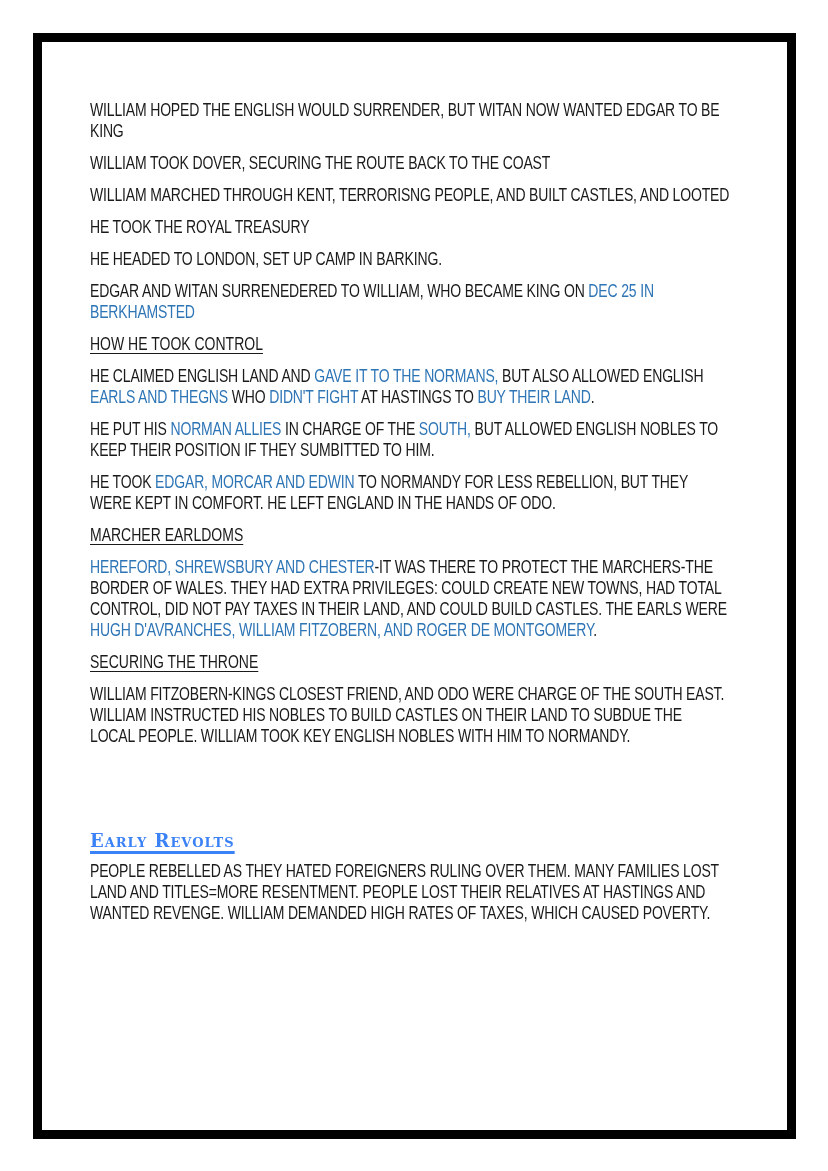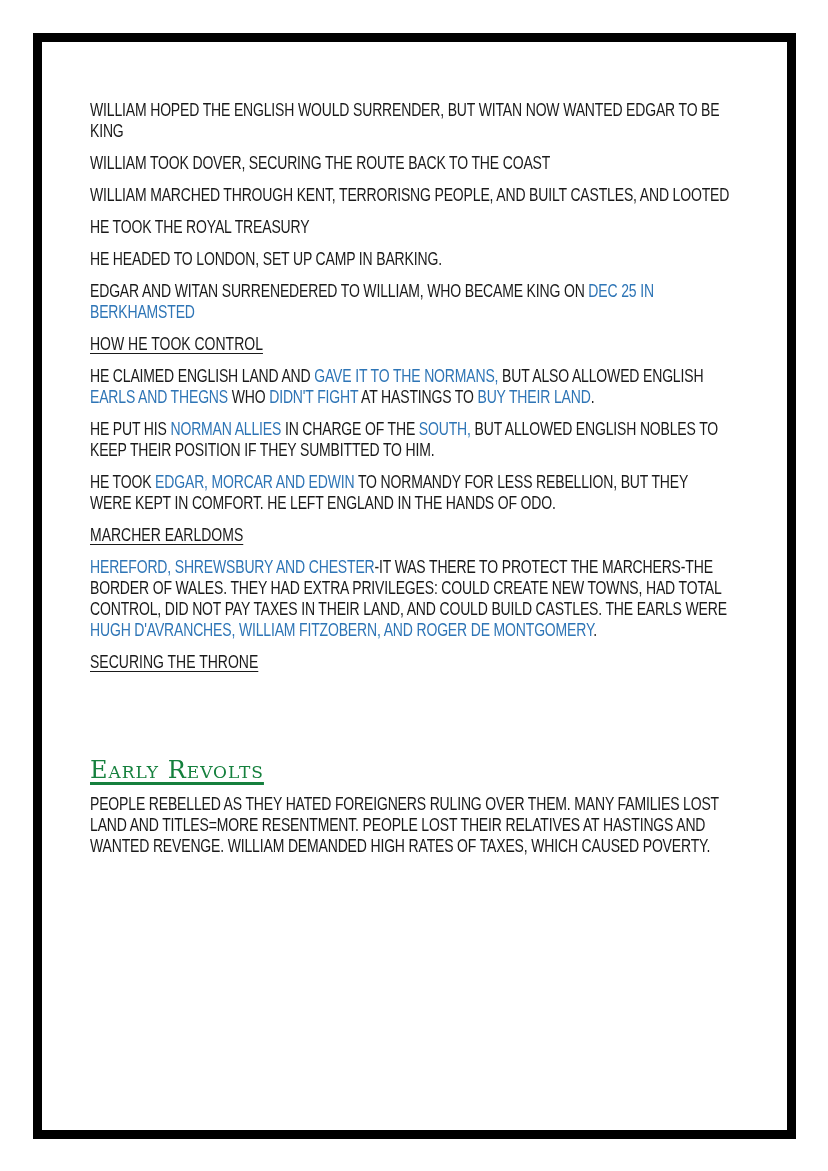--- a/index.html
+++ b/index.html
@@ -50,29 +50,29 @@
       text-transform: uppercase;
       text-decoration: underline;
       text-underline-offset: 3px;
       margin: 0 0 11px 0;
       transform: scaleX(0.80);
       transform-origin: left top;
       width: 800px;
     }
     .big-heading {
       font-family: "DejaVu Serif", serif;
-      font-size: 24px;
-      font-weight: normal;
+      font-size: 18px;
+      font-weight: bold;
       letter-spacing: 1px;
       text-decoration: underline;
       text-decoration-thickness: 3px;
       text-underline-offset: 4px;
       font-variant: small-caps;
       margin: 0 0 10px 0;
-      color: #15803d;
+      color: #3b82f6;
     }
     .spacer { height: 72px; }
   </style>
 </head>
 <body>
 
 <div class="page-border"></div>
 
 <div class="content">
   <div id="top-paras">
@@ -90,20 +90,23 @@
       <div class="para"><span>HE PUT HIS </span><span class="hl" style="color: rgb(46, 117, 182);">NORMAN ALLIES</span><span> IN CHARGE OF THE </span><span class="hl" style="color: rgb(46, 117, 182);">SOUTH,</span><span> BUT ALLOWED ENGLISH NOBLES TO KEEP THEIR POSITION IF THEY SUMBITTED TO HIM.</span></div>
       <div class="para"><span>HE TOOK </span><span class="hl" style="color: rgb(46, 117, 182);">EDGAR, MORCAR AND EDWIN</span><span> TO NORMANDY FOR LESS REBELLION, BUT THEY WERE KEPT IN COMFORT. HE LEFT ENGLAND IN THE HANDS OF ODO.</span></div>
     </div>
 
   <div class="subhead">MARCHER EARLDOMS</div>
   <div>
       <div class="para"><span class="hl" style="color: rgb(46, 117, 182);">HEREFORD, SHREWSBURY AND CHESTER</span><span>-IT WAS THERE TO PROTECT THE MARCHERS-THE BORDER OF WALES. THEY HAD EXTRA PRIVILEGES: COULD CREATE NEW TOWNS, HAD TOTAL CONTROL, DID NOT PAY TAXES IN THEIR LAND, AND COULD BUILD CASTLES. THE EARLS WERE </span><span class="hl" style="color: rgb(46, 117, 182);">HUGH D'AVRANCHES, WILLIAM FITZOBERN, AND ROGER DE MONTGOMERY</span><span>.</span></div>
     </div>
 
   <div class="subhead">SECURING THE THRONE</div>
+  <div>
+      <div class="para"><span>WILLIAM FITZOBERN-KINGS CLOSEST FRIEND, AND ODO WERE CHARGE OF THE SOUTH EAST. WILLIAM INSTRUCTED HIS NOBLES TO BUILD CASTLES ON THEIR LAND TO SUBDUE THE LOCAL PEOPLE. WILLIAM TOOK KEY ENGLISH NOBLES WITH HIM TO NORMANDY.</span></div>
+    </div>
 
   <div class="spacer"></div>
 
   <div class="big-heading">Early Revolts</div>
   <div>
       <div class="para"><span>PEOPLE REBELLED AS THEY HATED FOREIGNERS RULING OVER THEM. MANY FAMILIES LOST LAND AND TITLES=MORE RESENTMENT. PEOPLE LOST THEIR RELATIVES AT HASTINGS AND WANTED REVENGE. WILLIAM DEMANDED HIGH RATES OF TAXES, WHICH CAUSED POVERTY.</span></div>
     </div>
 </div>
 
 </body></html>

